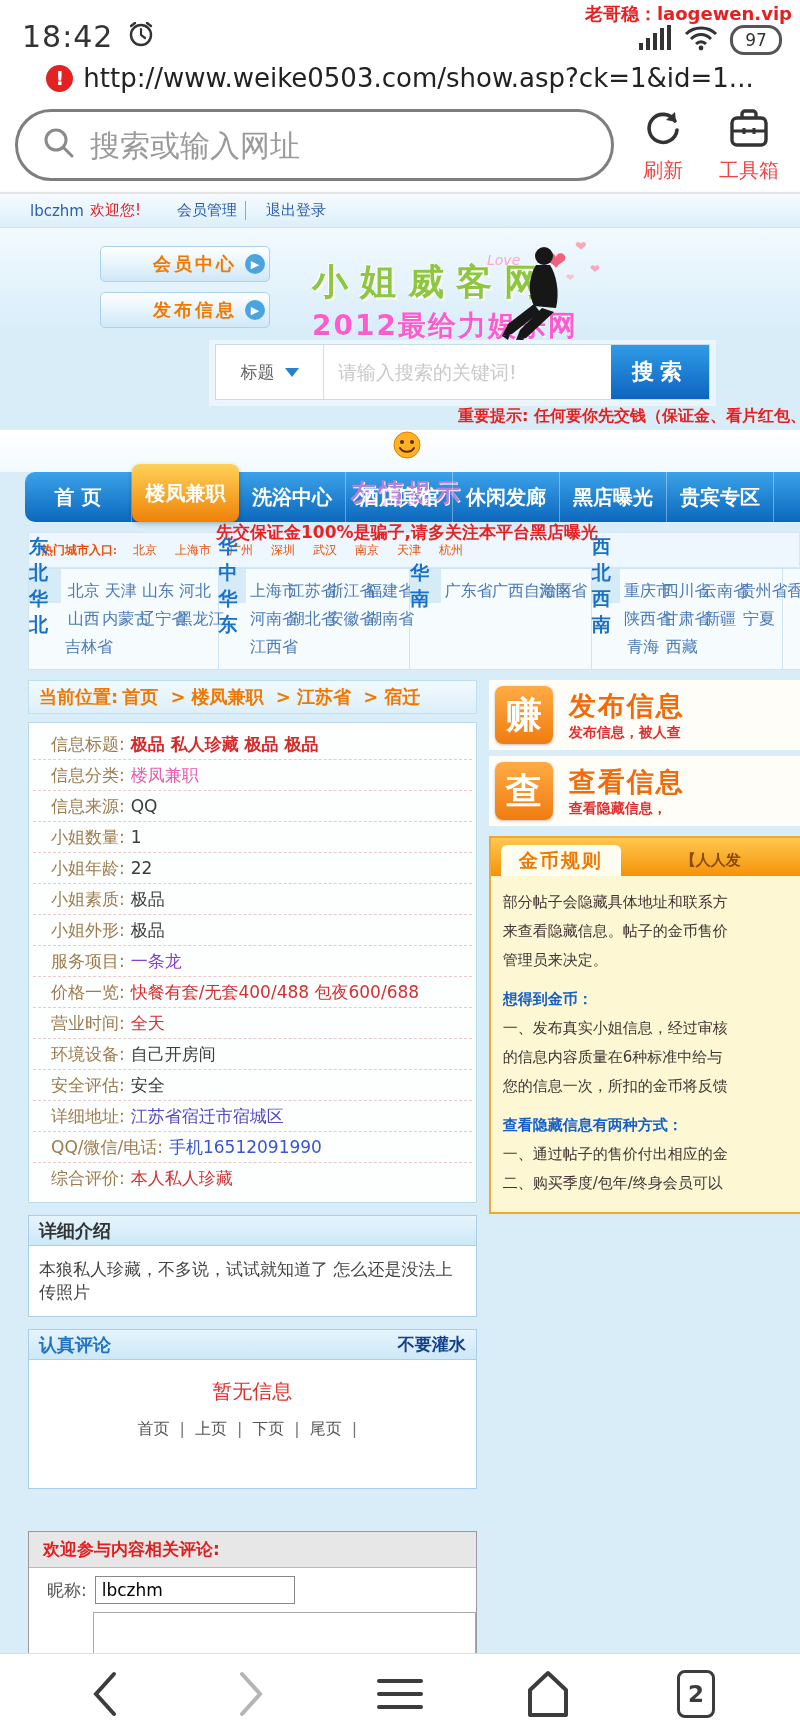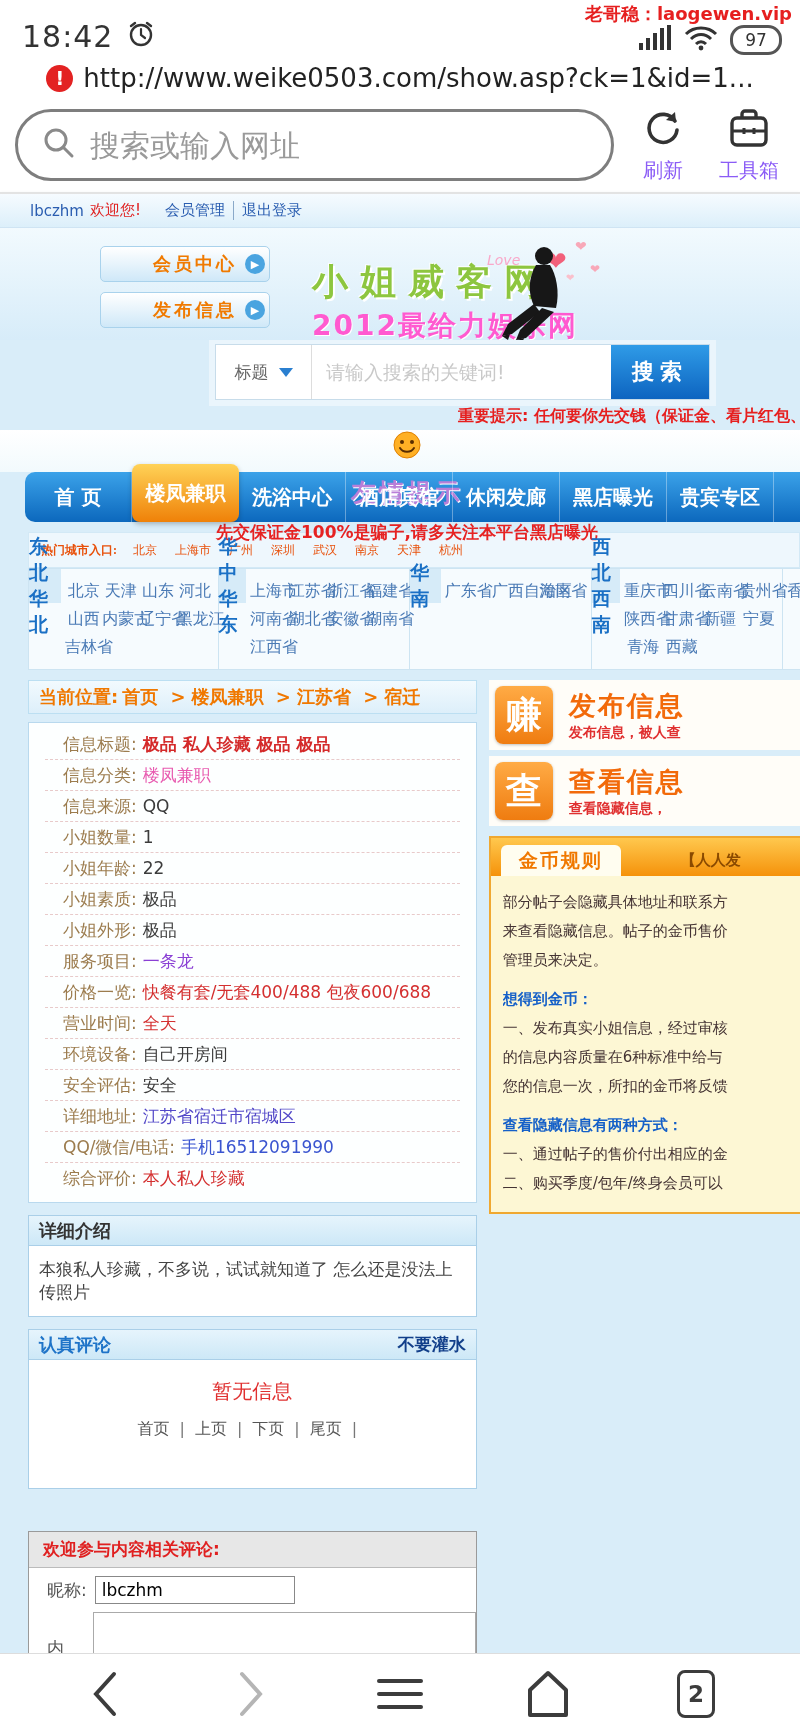--- a/index.html
+++ b/index.html
@@ -18,46 +18,46 @@
   
   .urlrow { height:40px; display:flex; align-items:center; justify-content:center; gap:10px; }
   .url-badge { width:27px; height:27px; border-radius:50%; background:#e32222; color:#fff; font-size:19px; font-weight:bold; display:flex; align-items:center; justify-content:center; flex:0 0 auto; }
   .url-text { font-size:26px; color:#222; }
 
   
   .btoolbar { height:94px; display:flex; align-items:center; padding:0 14px 0 15px; gap:12px; }
   .searchpill { flex:1; height:72px; border:3px solid #7e7e7e; border-radius:36px; display:flex; align-items:center; padding:0 24px; gap:14px; background:#fff; }
   .searchpill input { border:none; outline:none; font-size:30px; color:#444; width:100%; background:transparent; font-family:inherit; }
   .searchpill input::placeholder { color:#9a9a9a; }
-  .tbtn { width:74px; display:flex; flex-direction:column; align-items:center; gap:4px; color:#8b5cf6; }
+  .tbtn { width:74px; display:flex; flex-direction:column; align-items:center; gap:4px; color:#ef4444; }
   .tbtn .tlabel { font-size:20px; }
   .tooldivider { height:2px; background:#e3e3e3; box-shadow:0 2px 4px rgba(0,0,0,.12); }
 
   
   .webpage { position:relative; width:800px; background:#d9edf9; }
   .userbar { height:34px; background:linear-gradient(#f6fbff,#dceffa); border-bottom:1px solid #cfe4f3; display:flex; align-items:center; padding-left:30px; font-size:15px; gap:6px; }
   .ub-name { color:#2a5db0; }
   .ub-welcome { color:#e02222; }
   .ub-links { display:flex; margin-left:10px; }
-  .ub-link { color:#2a5db0; text-decoration:none; padding:0 8px; }
+  .ub-link { color:#2a5db0; text-decoration:none; padding:0 8px;margin-left:12px; }
   .ub-link:not(:last-child) { border-right:1px solid #8aa9c9; }
 
   .siteheader { position:relative; height:112px; background:linear-gradient(#f2fafe,#d7ecf9); overflow:hidden; }
   .hd-btn { position:absolute; left:100px; width:170px; height:36px; background:linear-gradient(#ffffff,#cfe8f8); border:1px solid #a9d2ec; border-radius:5px; display:flex; align-items:center; justify-content:center; gap:8px; color:#f07a00; font-weight:bold; font-size:18px; letter-spacing:3px;padding-left:48px; }
   .hd-btn.b1 { top:18px; } .hd-btn.b2 { top:64px; }
   .hd-arrow { width:20px; height:20px; border-radius:50%; background:#4aa4e0; color:#fff; font-size:11px; display:flex; align-items:center; justify-content:center; letter-spacing:0; }
   .logo { position:absolute; left:312px; top:30px; width:330px; text-align:left; }
   .logo-title { font-size:36px; font-weight:bold; color:#8dc63f; letter-spacing:12px; text-shadow:2px 2px 0 #fff,-1px -1px 0 #fff; }
   .logo-sub { font-size:28px; font-weight:bold; color:#ff5ad0; text-shadow:1px 1px 0 #fff; letter-spacing:2px; }
   .decor-love { position:absolute; left:487px; top:24px; color:#f9a8c9; font-style:italic; font-size:14px; }
   .hearts span { position:absolute; color:#f2607a; }
   .silhouette { position:absolute; left:498px; top:18px; }
 
   .sitesearch { margin:4px auto 0 215px; width:495px; height:56px; background:#fff; border:1px solid #c7dcea; box-shadow:0 0 0 6px rgba(255,255,255,.45); display:flex; align-items:center; }
-  .ss-cat { width:96px; display:flex; align-items:center; justify-content:center; gap:10px; font-size:17px; color:#666; border-right:1px solid #ddd; height:100%; }
+  .ss-cat { width:108px; display:flex; align-items:center; justify-content:center; gap:10px; font-size:17px; color:#666; border-right:1px solid #ddd; height:100%; }
   .ss-caret { width:0; height:0; border-left:7px solid transparent; border-right:7px solid transparent; border-top:9px solid #2a7fd0; }
   .ss-input { flex:1; height:100%; border:none; outline:none; padding:0 14px; font-size:19px; color:#0f172a; font-family:inherit; }
   .ss-input::placeholder { color:#c9c9c9; }
   .ss-btn { width:98px; height:100%; background:linear-gradient(#2f9be7,#0d64c0); color:#fff; font-size:22px; font-weight:bold; letter-spacing:6px; border:none; display:flex; align-items:center; justify-content:center; }
 
   .notice-important { margin-top:6px; height:20px; overflow:hidden; }
   .notice-important div { white-space:nowrap; margin-left:458px; font-size:16px; font-weight:bold; color:#e61f1f; }
 
   .friendlybar { margin-top:4px; height:42px; background:linear-gradient(#ffffff,#f2fafd); display:flex; align-items:center; padding-left:14px; gap:12px;flex-direction:column; }
   .fr-label { color:#b87fd8; font-weight:bold; font-size:25px; letter-spacing:3px; text-shadow:1px 1px 0 #fff; }
@@ -84,21 +84,21 @@
   .c1{width:190px}.c2{width:192px}.c3{width:182px}.c4{width:192px}.c5{width:124px}
 
   
   .mainrow { display:flex; align-items:flex-start; margin:10px 0 0 28px; }
   .leftcol { width:527px; }
   .breadcrumb { height:34px; background:linear-gradient(#f2fafe,#ddeffa); border:1px solid #bcdff2; display:flex; align-items:center; padding-left:10px; font-size:18px; font-weight:bold; color:#f07800; gap:4px; }
   .bc-list { display:flex; }
   .bc-item { color:#f07800; text-decoration:none; }
   .bc-item:not(:last-child)::after { content:" > "; color:#f07800; margin:0 6px; }
 
-  .infopanel { margin-top:8px; background:#fdffff; border:1px solid #b9d9ee; padding:6px 16px 8px; }
+  .infopanel { margin-top:8px; background:#fdffff; border:1px solid #b9d9ee; padding:6px 4px 8px; }
   .info-row { padding:0 0 0 18px; height:31px; line-height:30px; border-bottom:1px dashed #e8caca; font-size:17px; white-space:nowrap; overflow:hidden; }
   .info-row:last-child { border-bottom:none; }
   .ilabel { color:#9c7c4e; margin-right:6px; }
   .v-red-bold .ivalue { color:#d42a2a; font-weight:bold; }
   .v-pink .ivalue { color:#e85bb0; }
   .v-blue .ivalue { color:#3f6fb5; }
   .v-dark .ivalue { color:#3c3c3c; }
   .v-purple .ivalue { color:#8a3fd4; }
   .v-red .ivalue { color:#d43030; }
   .v-bluepurple .ivalue { color:#5248c8; }
@@ -111,21 +111,21 @@
   .cm-head-title { color:#1f74c8; font-weight:bold; }
   .cm-head-right { margin-left:auto; color:#123f8a; font-size:17px; }
   .cm-body { min-height:128px; text-align:center; }
   .cm-empty { color:#e03030; font-size:20px; margin-top:6px; }
   .cm-pages { margin-top:14px; font-size:16px; color:#555; display:flex; justify-content:center; }
   .cm-page { color:#555; text-decoration:none; }
   .cm-page::after { content:"|"; margin:0 10px; color:#777; }
 
   .formpanel { margin-top:42px; border:1px solid #9a9a9a; background:#fff; }
   .form-head { height:36px; background:#e7e7e7; border-bottom:1px solid #bbb; display:flex; align-items:center; padding-left:14px; color:#e02020; font-weight:bold; font-size:17px; }
-  .form-row { display:flex; align-items:center; padding:8px 0 0 18px; font-size:17px; color:#555; gap:8px; }
+  .form-row { display:flex; align-items:flex-end; padding:8px 0 0 18px; font-size:17px; color:#555; gap:8px; }
   .form-row label { line-height:28px; }
   .nick-input { width:200px; height:28px; border:1px solid #888; font-size:17px; padding:0 6px; font-family:inherit; }
   .content-area { width:398px; height:100px; border:1px solid #aaa; font-family:inherit; resize:none; }
 
   
   .rightcol { width:400px; margin-left:12px; }
   .promo { display:flex; align-items:center; gap:16px; padding:6px 0 6px 6px; margin-bottom:6px; background:#fffdf8; }
   .promo-icon { width:58px; height:58px; border-radius:8px; background:linear-gradient(#ffab45,#ef7c10); color:#fff; font-size:36px; font-weight:bold; display:flex; align-items:center; justify-content:center; box-shadow:0 1px 3px rgba(0,0,0,.25); }
   .promo-text .ptitle { color:#f26a0a; font-size:27px; font-weight:bold; letter-spacing:2px; }
   .promo-text .psub { color:#e03030; font-size:14px; font-weight:bold; white-space:nowrap; }

